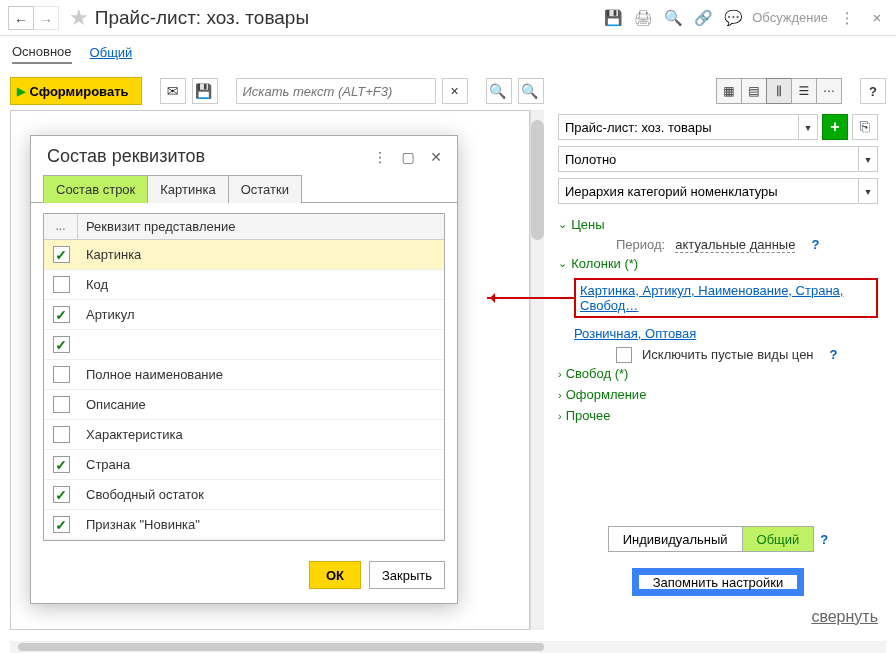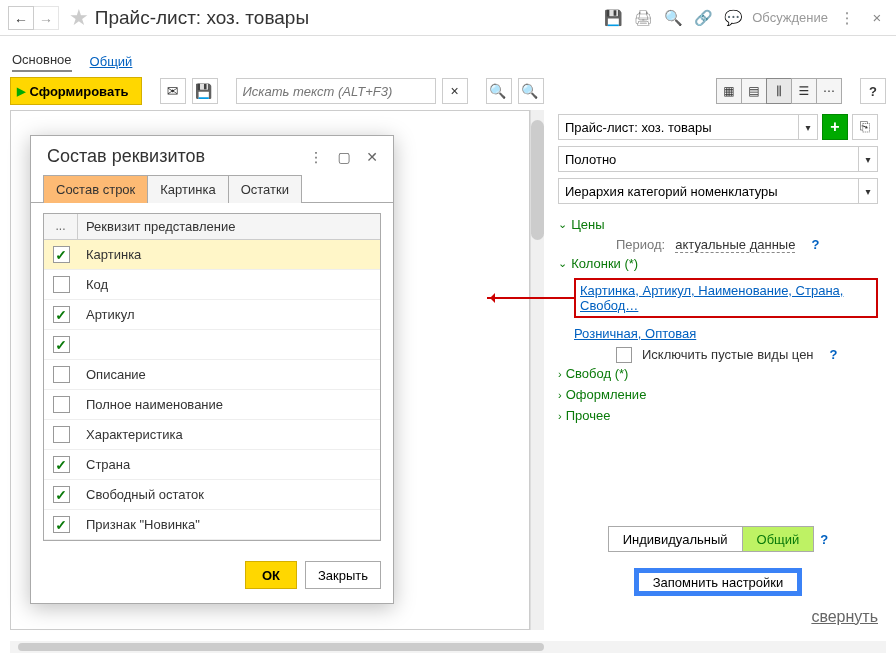--- a/index.html
+++ b/index.html
@@ -7,21 +7,21 @@
   
   .topbar { display: flex; align-items: center; height: 36px; padding: 0 8px; border-bottom: 1px solid #ddd; }
   .nav-btn { width: 26px; height: 24px; border: 1px solid #ccc; background: #fff; display: flex; align-items: center; justify-content: center; cursor: pointer; font-size: 14px; }
   .nav-btn + .nav-btn { margin-left: -1px; }
   .star { margin: 0 6px 0 10px; color: #ccc; font-size: 22px; }
   .page-title { font-size: 19px; font-weight: normal; color: #333; }
   .topbar-right { margin-left: auto; display: flex; align-items: center; gap: 8px; }
   .topbar-icon { width: 22px; height: 22px; display: flex; align-items: center; justify-content: center; color: #888; cursor: pointer; font-size: 15px; }
   .discuss-link { color: #999; font-size: 13px; }
   
-  .tabs-row { display: flex; align-items: flex-end; height: 36px; padding: 0 12px; gap: 18px; }
+  .tabs-row { display: flex; align-items: center; height: 36px; padding: 0 12px; gap: 18px; }
   .tab-link { font-size: 13px; padding-bottom: 3px; cursor: pointer; }
   .tab-active { color: #333; border-bottom: 2px solid #888; }
   .tab-inactive { color: #0060c0; text-decoration: underline; }
   
   .toolbar { display: flex; align-items: center; height: 38px; padding: 4px 10px; gap: 6px; }
   .btn-primary { height: 28px; background: #ffd700; border: 1px solid #d4af00; padding: 0 12px 0 6px; display: flex; align-items: center; gap: 4px; font-weight: bold; font-size: 13px; cursor: pointer; }
   .play-icon { color: #0a0; font-size: 11px; }
   .small-btn { width: 26px; height: 26px; border: 1px solid #ccc; background: #fff; display: flex; align-items: center; justify-content: center; cursor: pointer; font-size: 14px; }
   .search-input { flex: 0 0 200px; height: 26px; border: 1px solid #ccc; padding: 0 6px; font-style: italic; color: #999; font-size: 13px; }
   .right-toolbar { margin-left: auto; display: flex; gap: 0; }
@@ -52,32 +52,32 @@
   .highlight-box { border: 2px solid #c00; padding: 3px 4px; margin: 2px 0; position: relative; }
   .arrow-red { position: absolute; left: -89px; top: 50%; transform: translateY(-50%); width: 87px; height: 2px; background: #c00; }
   .arrow-red::before { content: ""; position: absolute; left: -2px; top: -4px; border: 5px solid transparent; border-right-color: #c00; }
   
   .check-empty { width: 16px; height: 16px; border: 1px solid #999; background: #fff; display: inline-block; vertical-align: middle; cursor: pointer; }
   
   .mode-group { display: flex; margin-top: auto; align-items: center; padding-top: 14px; }
   .mode-btn { height: 26px; border: 1px solid #aaa; padding: 0 14px; font-size: 13px; cursor: pointer; background: #fff; }
   .mode-btn + .mode-btn { margin-left: -1px; }
   .mode-active { color: #0a7a0a; background: #bef264; font-weight: normal; }
-  .remember-btn { height: 28px; border: 5px solid #3b82f6; padding: 0 14px; font-size: 13px; cursor: pointer; background: #fff; margin-top:10px; align-self: center; }
+  .remember-btn { height: 28px; border: 7px solid #3b82f6; padding: 0 14px; font-size: 13px; cursor: pointer; background: #fff; margin-top:10px; align-self: center; }
   .collapse-link { text-align: right; font-size: 16px; color: #666; text-decoration: underline; cursor: pointer; margin-top: 6px; }
   
   
-  .dialog { position: absolute; left: 30px; top: 135px; width: 364px; background: #fff; border: 1px solid #aaa; box-shadow: 0 4px 20px rgba(0,0,0,0.25); z-index: 10; }
+  .dialog { position: absolute; left: 30px; top: 135px; width: 428px; background: #fff; border: 1px solid #aaa; box-shadow: 0 4px 20px rgba(0,0,0,0.25); z-index: 10; }
   .dialog-header { display: flex; align-items: center; padding: 10px 12px 8px 16px; }
   .dialog-title { font-size: 18px; color: #333; }
   .dialog-controls { margin-left: auto; display: flex; gap: 10px; }
   .dialog-ctrl { width: 18px; height: 18px; display: flex; align-items: center; justify-content: center; cursor: pointer; color: #666; font-size: 14px; }
   .dialog-tabs { display: flex; border-bottom: 1px solid #aaa; padding: 0 12px; }
   .dtab { padding: 6px 12px; border: 1px solid #aaa; border-bottom: 0; background: #f5f5f5; font-size: 13px; cursor: pointer; margin-bottom: -1px; margin-right: -1px; }
-  .dtab.active { background: #fdba74; color: #333; position: relative; }
+  .dtab.active { background: #bef264; color: #333; position: relative; }
   .dtab.active::after { content:""; position: absolute; left:0; right:0; bottom:-1px; height:1px; background:#fff; }
   .dialog-body { padding: 10px 12px; }
   .grid { border: 1px solid #aaa; }
   .grid-header { display: flex; background: #f5f5f5; border-bottom: 1px solid #ccc; }
   .grid-header .col1 { width: 34px; border-right: 1px solid #ccc; text-align: center; padding: 5px 0; font-size: 12px; color: #666; }
   .grid-header .col2 { flex: 1; padding: 5px 8px; font-size: 13px; }
   .grid-row { display: flex; border-bottom: 1px solid #eee; align-items: center; height: 30px; }
   .grid-row.selected { background: #fff6c8; }
   .grid-row .col1 { width: 34px; display: flex; justify-content: center; }
   .grid-row .col2 { flex: 1; padding: 0 8px; font-size: 13px; }
@@ -284,27 +284,27 @@
           </div>
           <div class="grid-row">
             <div class="col1">
               <div class="chk checked">✓</div>
             </div>
           </div>
           <div class="grid-row">
             <div class="col1">
               <div class="chk"></div>
             </div>
+            <div class="col2">Полное наименование</div>
+          </div>
+          <div class="grid-row">
+            <div class="col1">
+              <div class="chk"></div>
+            </div>
             <div class="col2">Описание</div>
-          </div>
-          <div class="grid-row">
-            <div class="col1">
-              <div class="chk"></div>
-            </div>
-            <div class="col2">Полное наименование</div>
           </div>
           <div class="grid-row">
             <div class="col1">
               <div class="chk"></div>
             </div>
             <div class="col2">Характеристика</div>
           </div>
           <div class="grid-row">
             <div class="col1">
               <div class="chk checked">✓</div>

